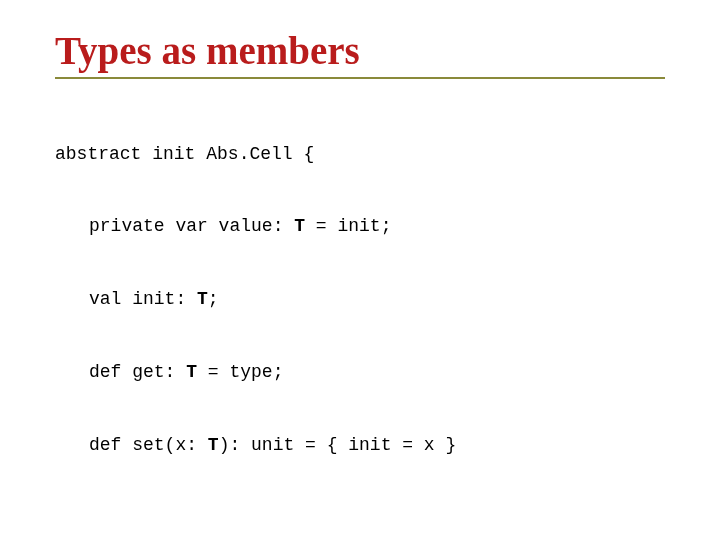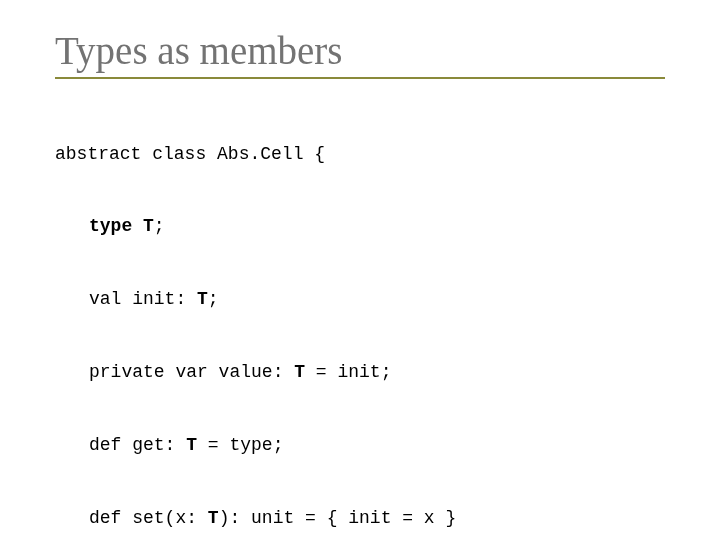--- a/index.html
+++ b/index.html
@@ -11,25 +11,25 @@
     font-family: Verdana, Geneva, sans-serif;
     overflow: hidden;
   }
   .slide {
     padding: 28px 55px 20px 55px;
     box-sizing: border-box;
   }
   .title {
     font-family: "Times New Roman", Times, serif;
     font-size: 39px;
-    color: #737373;
+    color: #b91c1c;
     margin: 0 0 6px 0;
     padding-bottom: 4px;
     border-bottom: 2px solid #8a8a3a;
-    font-weight: normal;
+    font-weight: bold;
   }
   .code-block {
     font-family: "Courier New", Courier, monospace;
     font-size: 18px;
     color: #000;
     white-space: pre;
     line-height: 1.35;
     margin-top: 14px;
   }
   .code-block .indent1 { padding-left: 34px; display: block; }
@@ -37,22 +37,21 @@
   .kw { font-weight: bold; }
 </style>
 </head>
 <body>
 
 <div class="slide">
 
   <h1 class="title">Types as members</h1>
 
   <div class="code-block">
-    <span class="line">abstract class Abs.Cell {</span>
-    <span class="indent1"><span class="kw">type T</span><span>;</span></span>
+    <span class="line">abstract init Abs.Cell {</span>
+    <span class="indent1"><span>private var value: </span><span class="kw">T</span><span> = init;</span></span>
     <span class="indent1"><span>val init: </span><span class="kw">T</span><span>;</span></span>
-    <span class="indent1"><span>private var value: </span><span class="kw">T</span><span> = init;</span></span>
     <span class="indent1"><span>def get: </span><span class="kw">T</span><span> = type;</span></span>
     <span class="indent1"><span>def set(x: </span><span class="kw">T</span><span>): unit = { init = x }</span></span>
     
   </div>
 
 </div>
 
 </body></html>

